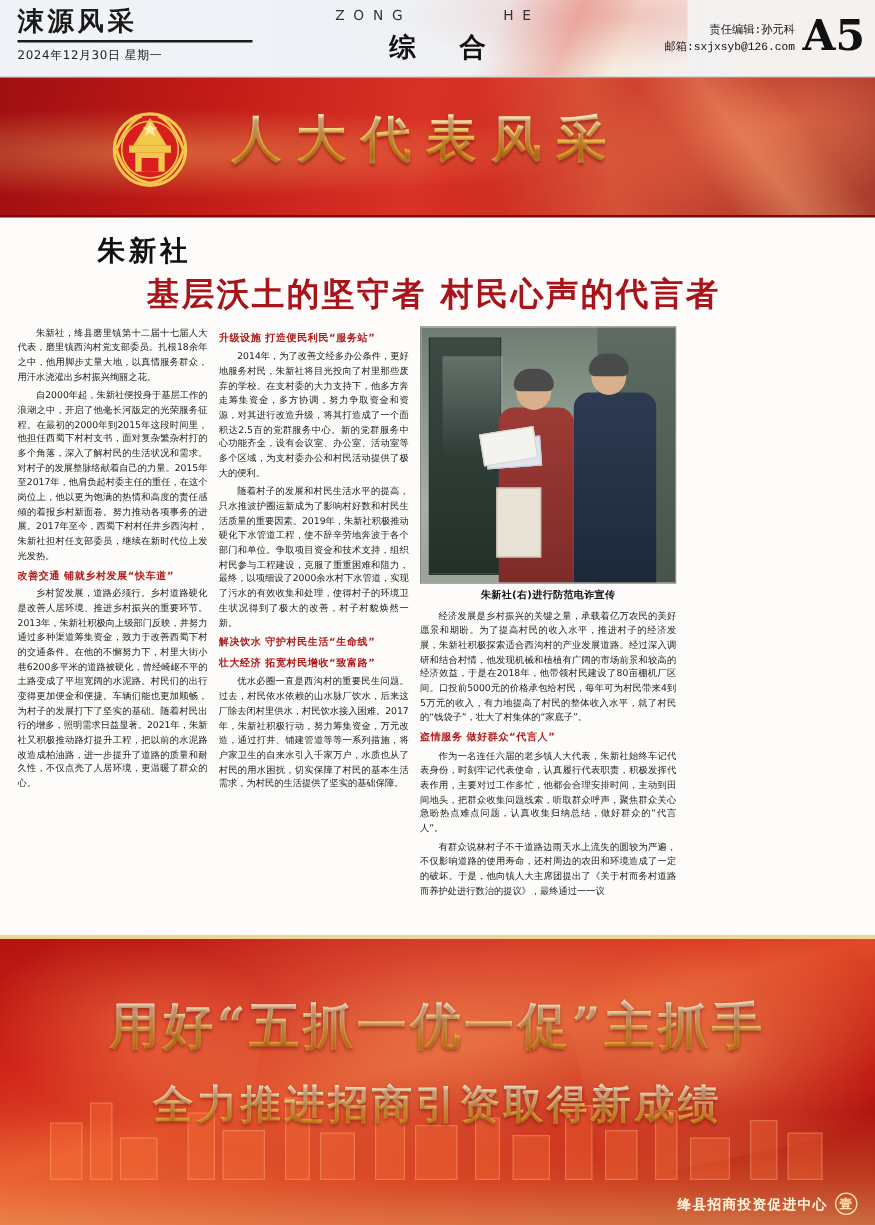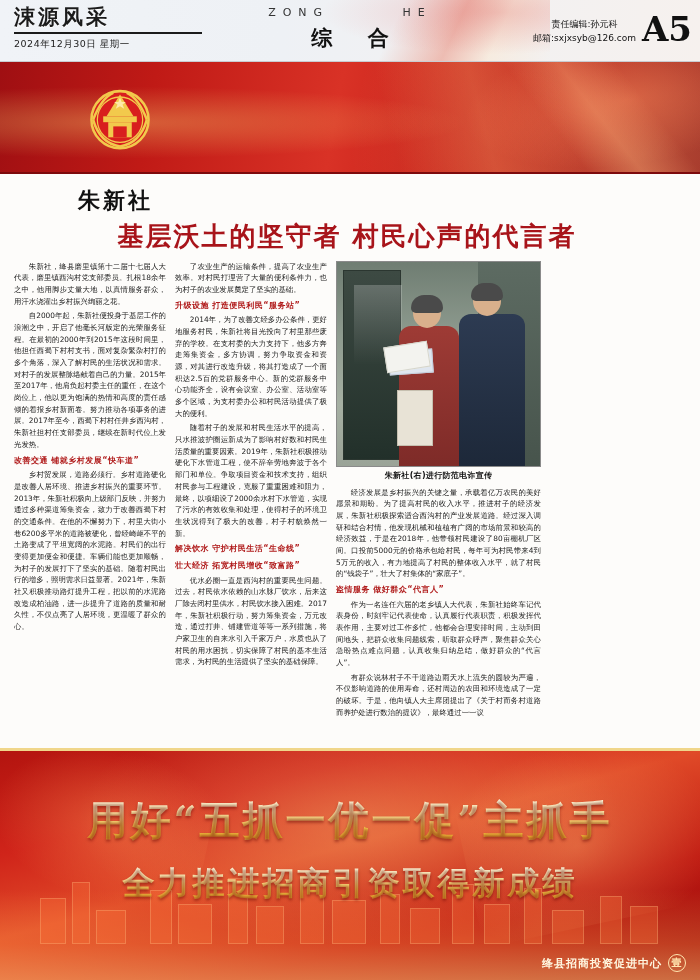--- a/index.html
+++ b/index.html
@@ -51,21 +51,21 @@
   .mast-cn {
     font-family: "DejaVu Serif","Liberation Serif",serif;
     font-size: 21px; font-weight: bold; color: #111; letter-spacing: 14px;
     margin-top: 5px; padding-left: 14px;
   }
   .mast-right {
     position: absolute; right: 8px; top: 0; height: 62px;
     display: flex; align-items: center; gap: 6px;
   }
   .mast-info {
-    font-size: 9px; color: #111; line-height: 1.6; text-align: center;
+    font-size: 9px; color: #111; line-height: 1.6; text-align: right; font-family: Liberation Mono, monospace;
   }
   .mast-pageno {
     font-family: "DejaVu Serif","Liberation Serif",serif;
     font-size: 34px; font-weight: bold; color: #111;
     line-height: 1; padding-bottom: 4px; text-align: center;
   }
   .mast-deco {
     position: absolute; right: 150px; top: 0; width: 260px; height: 62px;
     background:
       radial-gradient(ellipse at 80% 20%, rgba(214,40,40,0.20), rgba(214,40,40,0) 60%),
@@ -282,40 +282,40 @@
       <path d="M50 22 L34 48 L66 48 Z" fill="#f2c94c"></path>
       <rect x="30" y="48" width="40" height="7" fill="#f2c94c"></rect>
       <rect x="36" y="55" width="28" height="18" fill="#f2c94c"></rect>
       <rect x="42" y="60" width="16" height="13" fill="#d81e1e"></rect>
       <polygon points="50,26 52,31 57,31 53,34 55,39 50,36 45,39 47,34 43,31 48,31" fill="#ffe9a8"></polygon>
       <path d="M18 52 q10 -26 24 -32" fill="none" stroke="#f2c94c" stroke-width="3"></path>
       <path d="M82 52 q-10 -26 -24 -32" fill="none" stroke="#f2c94c" stroke-width="3"></path>
       <path d="M18 52 q8 28 32 32" fill="none" stroke="#f2c94c" stroke-width="3"></path>
       <path d="M82 52 q-8 28 -32 32" fill="none" stroke="#f2c94c" stroke-width="3"></path>
     </svg>
+    <div class="banner-title">人大代表风采</div>
   </div>
 
   <div class="article">
 
     <div class="headline-block">
       <div class="byline-name">朱新社</div>
       <div class="headline-main">基层沃土的坚守者  村民心声的代言者</div>
     </div>
 
     <div class="columns">
 
       <div class="col">
         <p>朱新社，绛县磨里镇第十二届十七届人大代表，磨里镇西沟村党支部委员。扎根18余年之中，他用脚步丈量大地，以真情服务群众，用汗水浇灌出乡村振兴绚丽之花。</p>
         <p>自2000年起，朱新社便投身于基层工作的浪潮之中，开启了他毫长河版定的光荣服务征程。在最初的2000年到2015年这段时间里，他担任西蜀下村村支书，面对复杂繁杂村打的多个角落，深入了解村民的生活状况和需求。对村子的发展整脉络献着自己的力量。2015年至2017年，他肩负起村委主任的重任，在这个岗位上，他以更为饱满的热情和高度的责任感倾的着报乡村新面卷。努力推动各项事务的进展。2017年至今，西蜀下村村任井乡西沟村，朱新社担村任支部委员，继续在新时代位上发光发热。</p>
         <span class="subhead">改善交通 铺就乡村发展“快车道”</span>
         <p>乡村贸发展，道路必须行。乡村道路硬化是改善人居环境、推进乡村振兴的重要环节。2013年，朱新社积极向上级部门反映，并努力通过多种渠道筹集资金，致力于改善西蜀下村的交通条件。在他的不懈努力下，村里大街小巷6200多平米的道路被硬化，曾经崎岖不平的土路变成了平坦宽阔的水泥路。村民们的出行变得更加便金和便捷。车辆们能也更加顺畅，为村子的发展打下了坚实的基础。随着村民出行的增多，照明需求日益显著。2021年，朱新社又积极推动路灯提升工程，把以前的水泥路改造成柏油路，进一步提升了道路的质量和耐久性，不仅点亮了人居环境，更温暖了群众的心。</p>
       </div>
 
       <div class="col">
-        <p>了农业生产的运输条件，提高了农业生产效率。对村民打理营了大量的便利条件力，也为村子的农业发展奠定了坚实的基础。</p>
         <span class="subhead">升级设施 打造便民利民“服务站”</span>
         <p>2014年，为了改善文经多办公条件，更好地服务村民，朱新社将目光投向了村里那些废弃的学校。在支村委的大力支持下，他多方奔走筹集资金，多方协调，努力争取资金和资源，对其进行改造升级，将其打造成了一个面积达2.5百的党群服务中心。新的党群服务中心功能齐全，设有会议室、办公室、活动室等多个区域，为支村委办公和村民活动提供了极大的便利。</p>
         <p>随着村子的发展和村民生活水平的提高，只水推波护圈运新成为了影响村好数和村民生活质量的重要因素。2019年，朱新社积极推动硬化下水管道工程，使不辞辛劳地奔波于各个部门和单位。争取项目资金和技术支持，组织村民参与工程建设，克服了重重困难和阻力，最终，以项细设了2000余水村下水管道，实现了污水的有效收集和处理，使得村子的环境卫生状况得到了极大的改善，村子村貌焕然一新。</p>
         <span class="subhead">解决饮水 守护村民生活“生命线”</span>
         <p></p>
         <span class="subhead">壮大经济 拓宽村民增收“致富路”</span>
         <p>优水必圈一直是西沟村的重要民生问题。过去，村民依水依赖的山水脉厂饮水，后来这厂除去闭村里供水，村民饮水接入困难。2017年，朱新社积极行动，努力筹集资金，万元改造，通过打井、铺建管道等等一系列措施，将户家卫生的自来水引入千家万户，水质也从了村民的用水困扰，切实保障了村民的基本生活需求，为村民的生活提供了坚实的基础保障。</p>
       </div>
 
       <div class="photo-col">

